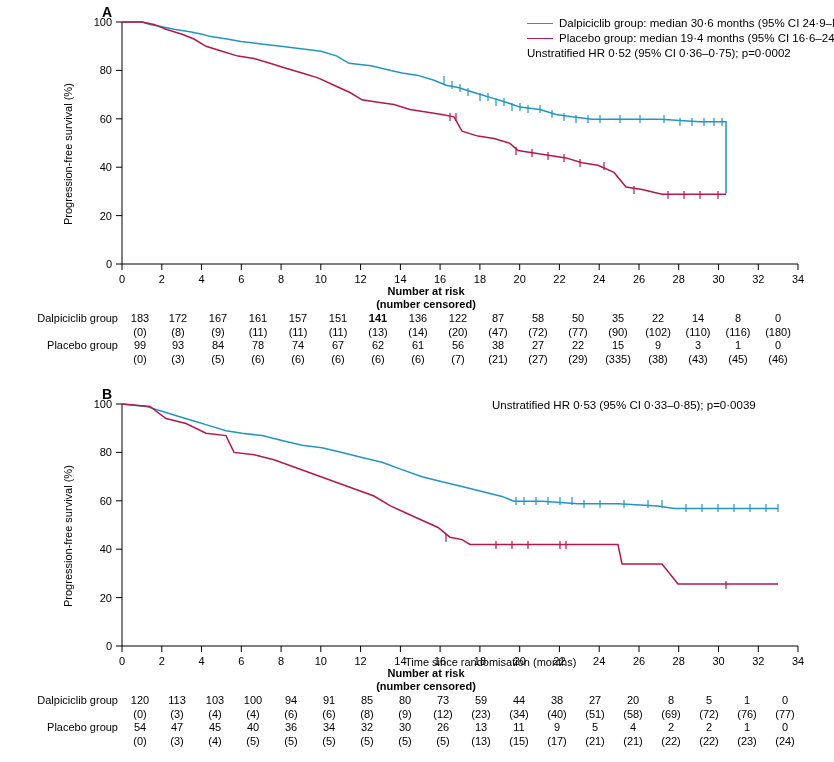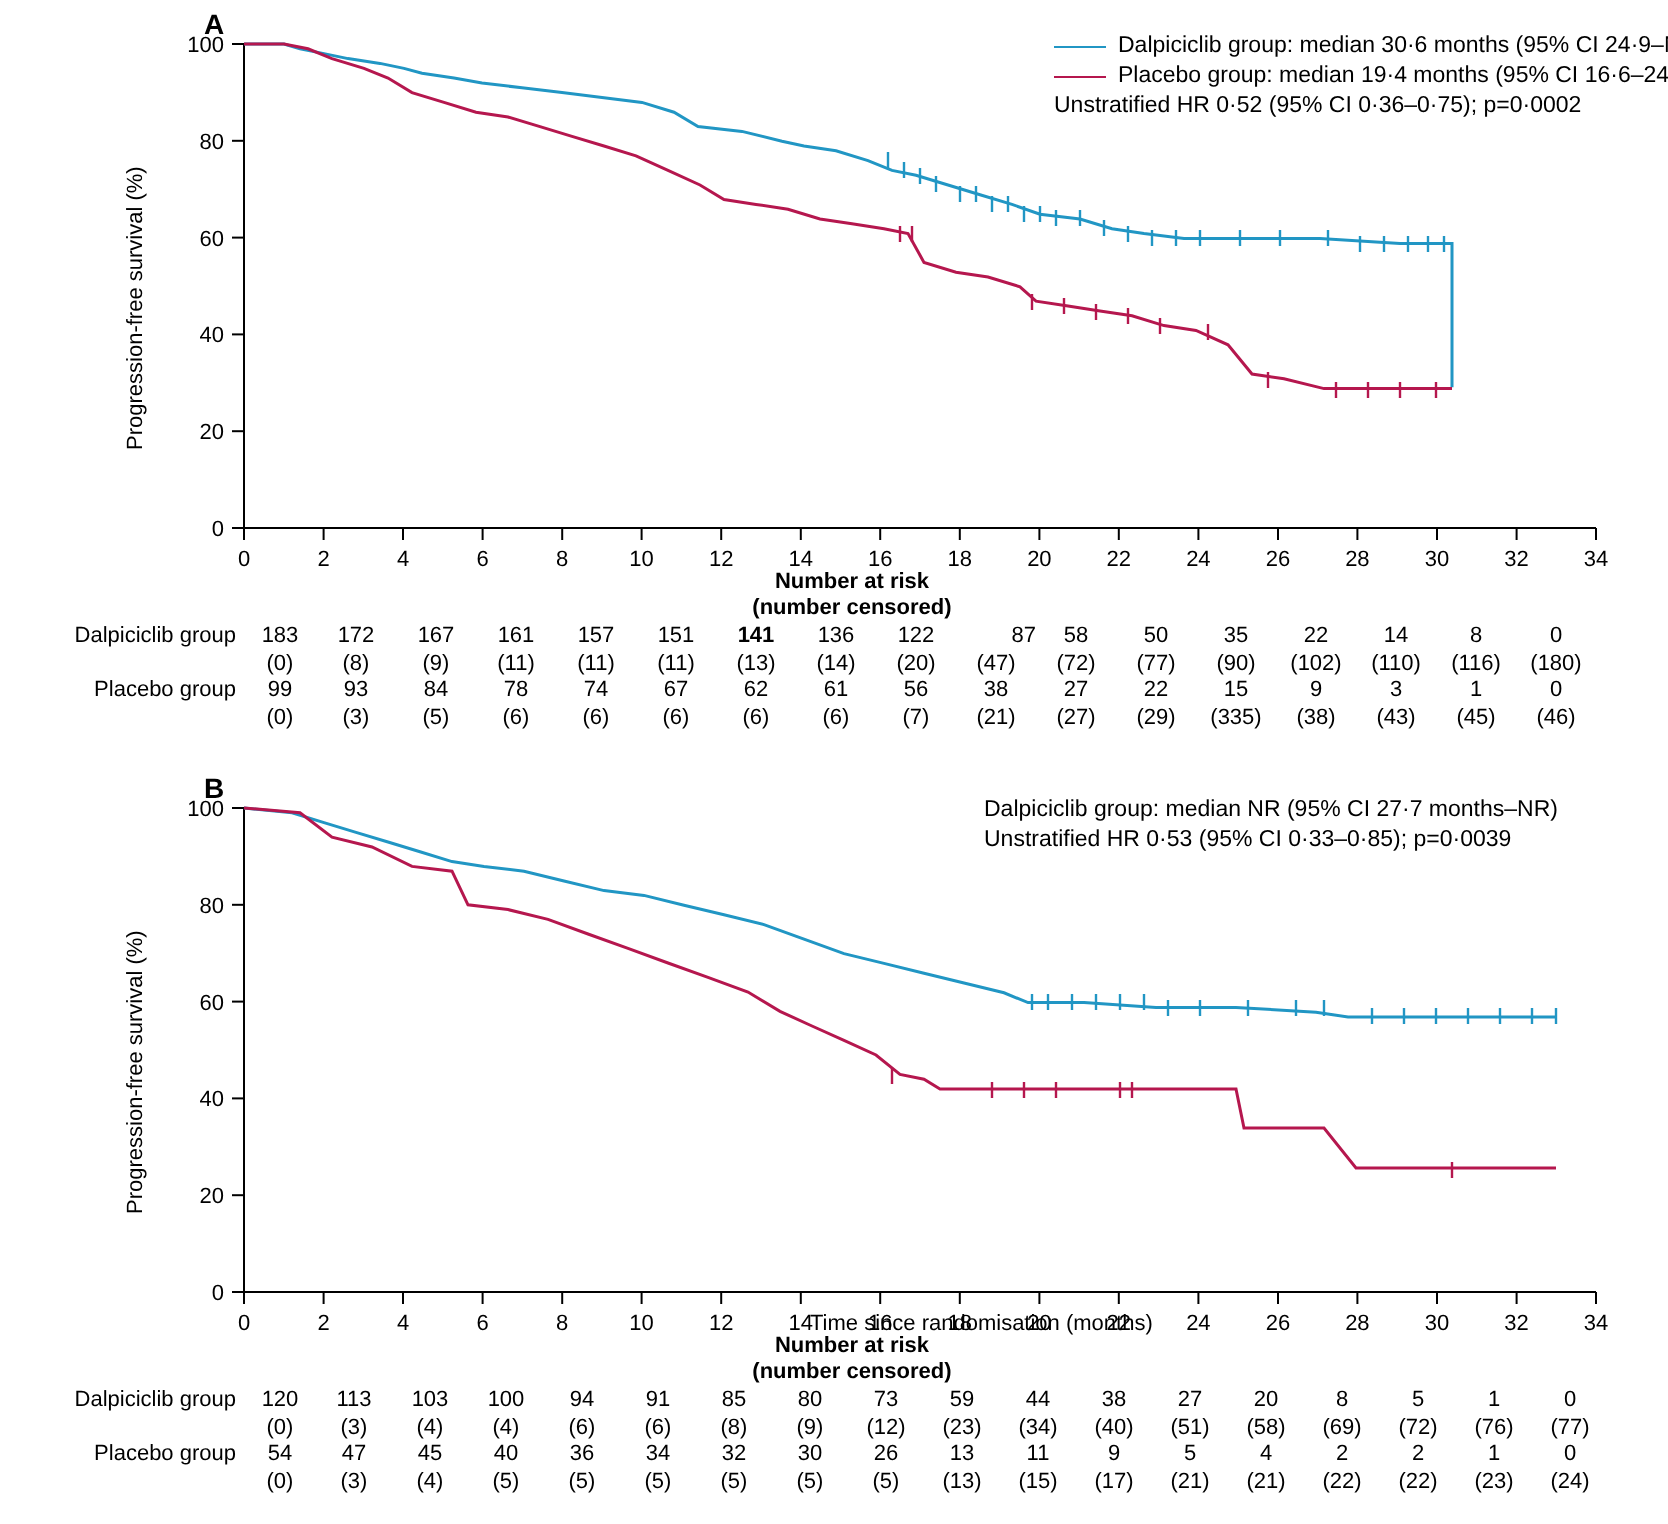--- a/index.html
+++ b/index.html
@@ -203,21 +203,21 @@
           <td class="lbl" style="width:118px;">Dalpiciclib group</td>
           <td style="width:36px;">183</td>
           <td style="width:40px;">172</td>
           <td style="width:40px;">167</td>
           <td style="width:40px;">161</td>
           <td style="width:40px;">157</td>
           <td style="width:40px;">151</td>
           <td style="width:40px;font-weight:bold;">141</td>
           <td style="width:40px;">136</td>
           <td style="width:40px;">122</td>
-          <td style="width:40px;text-align:right;">87</td>
+          <td style="width:40px;">87</td>
           <td style="width:40px;">58</td>
           <td style="width:40px;">50</td>
           <td style="width:40px;">35</td>
           <td style="width:40px;">22</td>
           <td style="width:40px;">14</td>
           <td style="width:40px;">8</td>
           <td style="width:40px;">0</td>
         </tr>
         <tr class="cens">
           <td class="lbl"></td>
@@ -282,23 +282,20 @@
       </tbody>
         </table>
     </div>
   </div>
 
   <div class="panel" id="panelB">
 
     <div class="panel-letter" style="left:102px;top:4px;">B</div>
 
     <div class="legend" style="left:492px;top:16px;">
-      <div class="row">
-        <span>Dalpiciclib group: median NR (95% CI 27·7 months–NR)</span>
-      </div>
       <div class="row">
         <span>Unstratified HR 0·53 (95% CI 0·33–0·85); p=0·0039</span>
       </div>
     </div>
 
     <div class="axis-title-y" style="left:62px;top:225px;">Progression-free survival (%)</div>
 
     <div class="axis-title-x" style="left:385px;top:274px;margin-left:20px;">Time since randomisation (months)</div>
 
     <div class="plot" style="left:0;top:0;">

